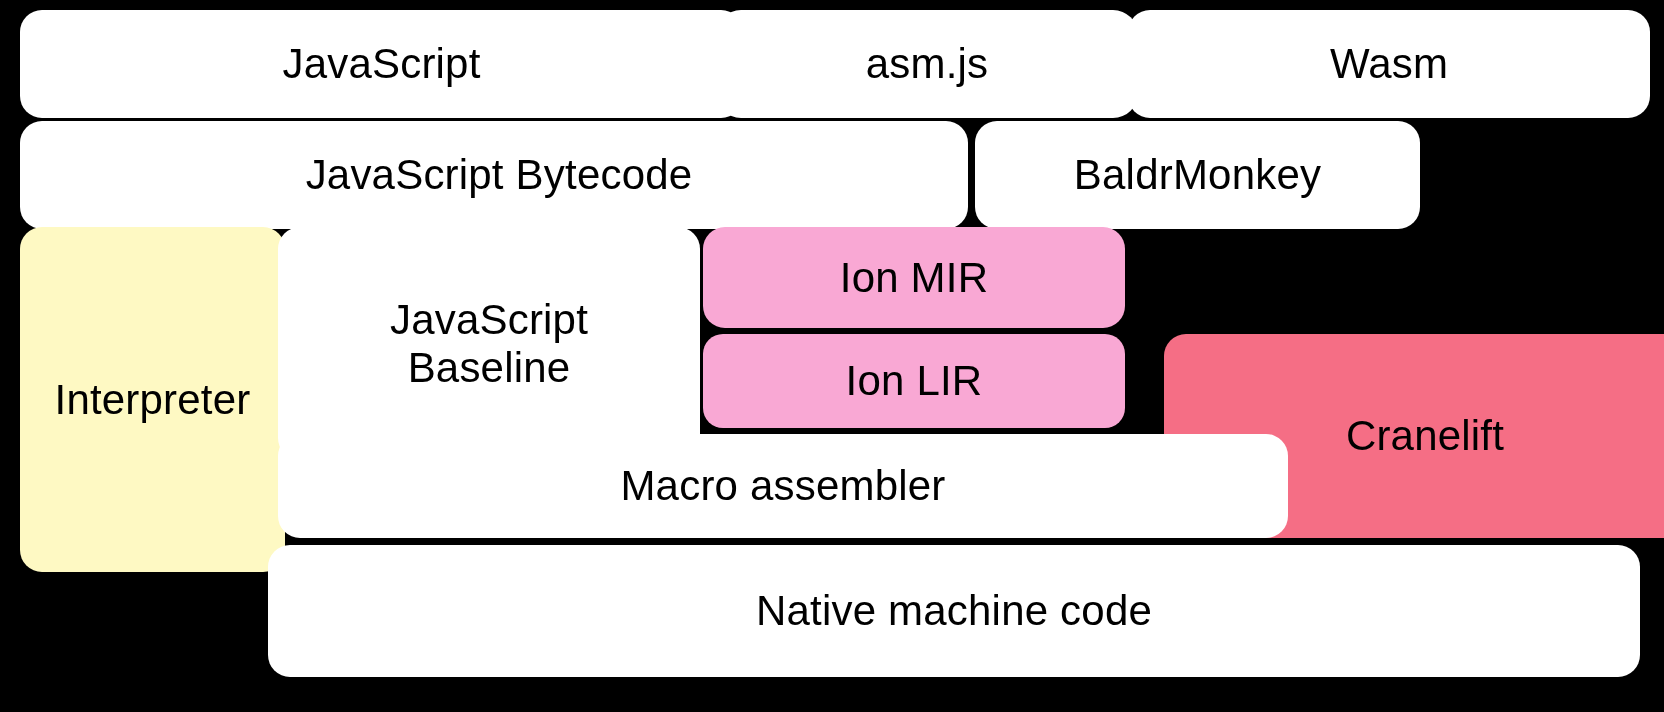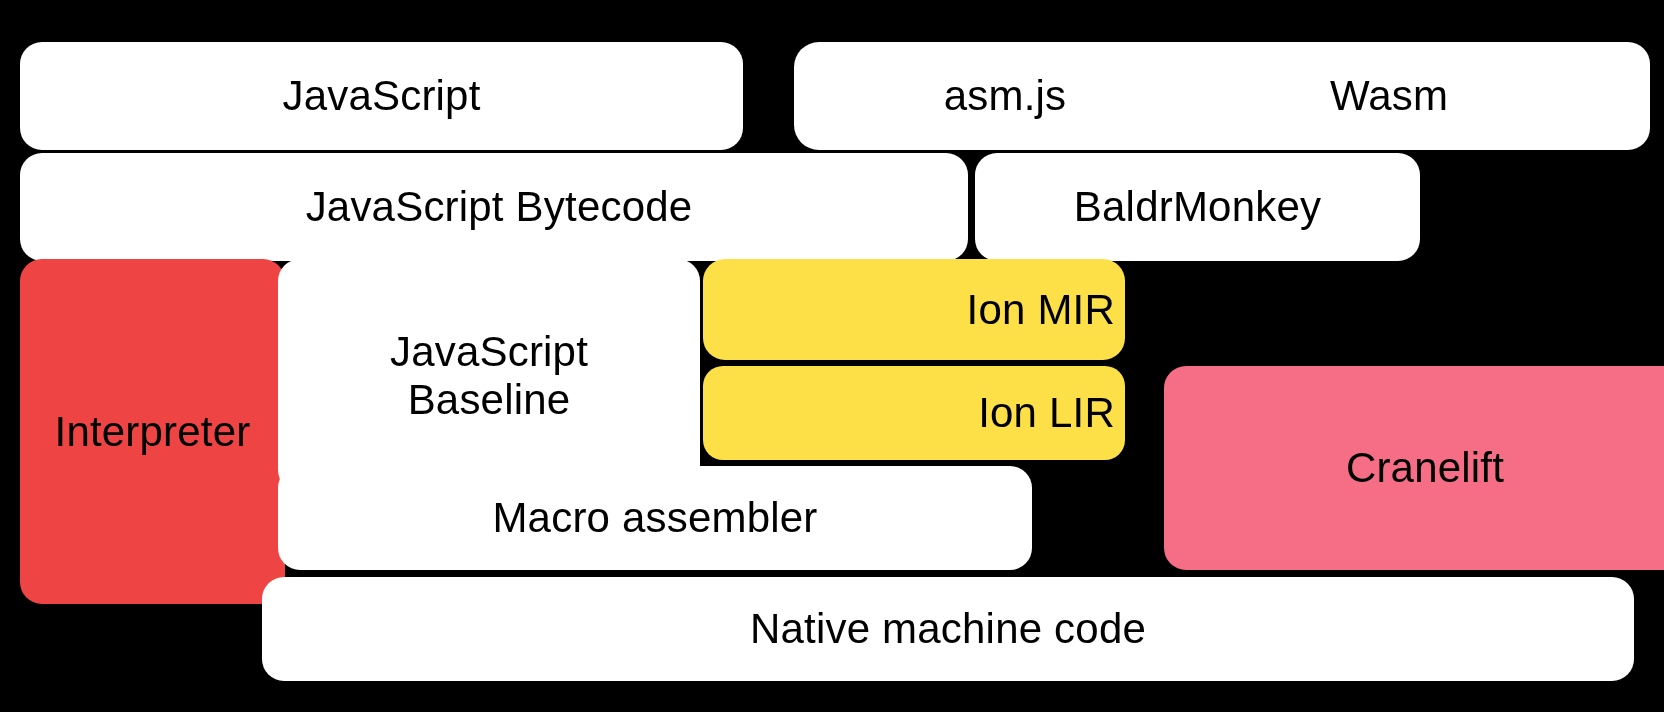--- a/index.html
+++ b/index.html
@@ -25,38 +25,37 @@
     text-align: center;
     border-radius: 22px;
     color: #000000;
     font-size: 42px;
     line-height: 1.12;
     font-weight: 400;
     letter-spacing: 0.2px;
     white-space: pre-line;
     padding: 2px 10px;
     user-select: none;
-    margin-top: 32px;
   }
   .fill-white  { background: #FFFFFF; }
-  .fill-gray   { background: #ef4444; }
-  .fill-green  { background: #fde047; justify-content: flex-end; }
+  .fill-gray   { background: #fef9c3; }
+  .fill-green  { background: #f9a8d4; }
   .fill-pink   { background: #F56E85; }
 </style>
 </head>
 <body>
 
 <div id="canvas">
 
 <div class="node fill-white" style="left: 20px; top: 10px; width: 723px; height: 108px;"><span>JavaScript</span></div>
-    <div class="node fill-white" style="left: 794px; top: 10px; width: 422px; height: 108px; border-radius: 25px;"><span>asm.js</span></div>
+    <div class="node fill-white" style="left: 716px; top: 10px; width: 422px; height: 108px; border-radius: 25px;"><span>asm.js</span></div>
     <div class="node fill-white" style="left: 1128px; top: 10px; width: 522px; height: 108px; justify-content: center;"><span>Wasm</span></div>
     <div class="node fill-white" style="left: 20px; top: 121px; width: 948px; height: 108px; padding-left: 20px;"><span>JavaScript Bytecode</span></div>
     <div class="node fill-white" style="left: 975px; top: 121px; width: 445px; height: 108px; text-align: center;"><span>BaldrMonkey</span></div>
     <div class="node fill-gray" style="left: 20px; top: 227px; width: 265px; height: 345px;"><span>Interpreter</span></div>
     <div class="node fill-white" style="left: 278px; top: 227px; width: 422px; height: 233px;"><span>JavaScript
 Baseline</span></div>
     <div class="node fill-green" style="left: 703px; top: 227px; width: 422px; height: 101px;"><span>Ion MIR</span></div>
     <div class="node fill-green" style="left: 703px; top: 334px; width: 422px; height: 94px; border-radius: 20px;"><span>Ion LIR</span></div>
     <div class="node fill-pink" style="left: 1164px; top: 334px; width: 522px; height: 204px;"><span>Cranelift</span></div>
-    <div class="node fill-white" style="left: 278px; top: 434px; width: 754px; height: 104px;"><span>Macro assembler</span></div>
-    <div class="node fill-white" style="left: 262px; top: 545px; width: 1372px; height: 104px;"><span>Native machine code</span></div>
+    <div class="node fill-white" style="left: 278px; top: 434px; width: 1010px; height: 104px;"><span>Macro assembler</span></div>
+    <div class="node fill-white" style="left: 268px; top: 545px; width: 1372px; height: 132px;"><span>Native machine code</span></div>
   </div>
 
 </body></html>

